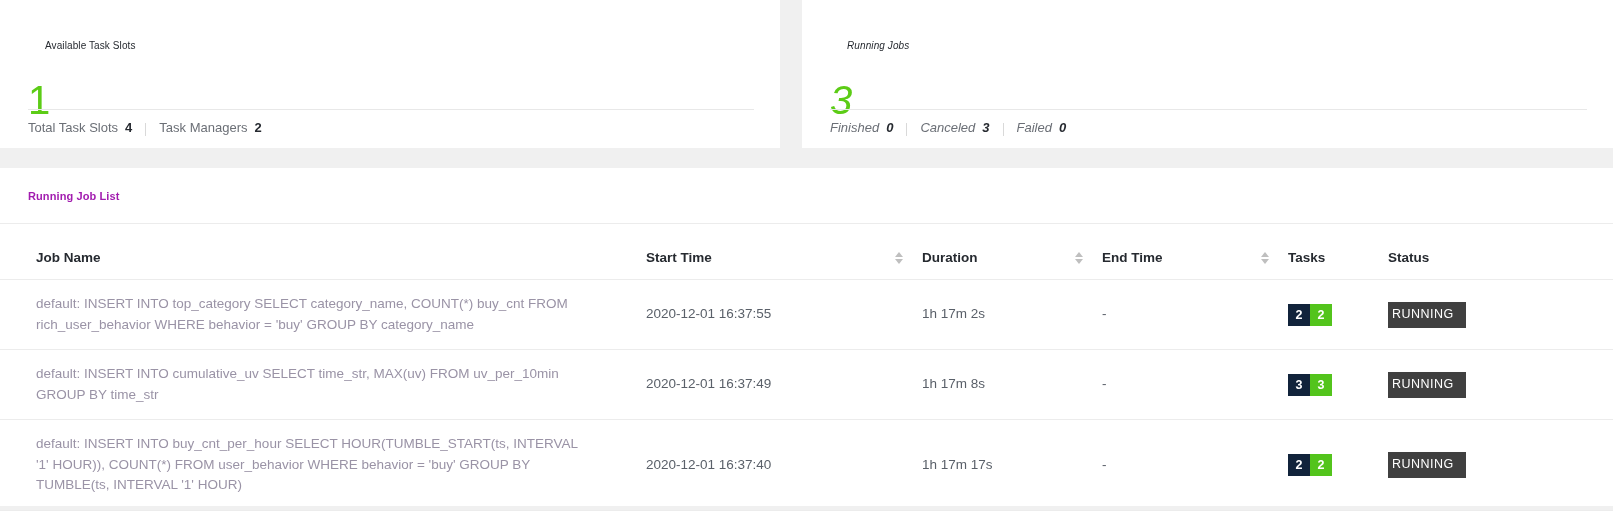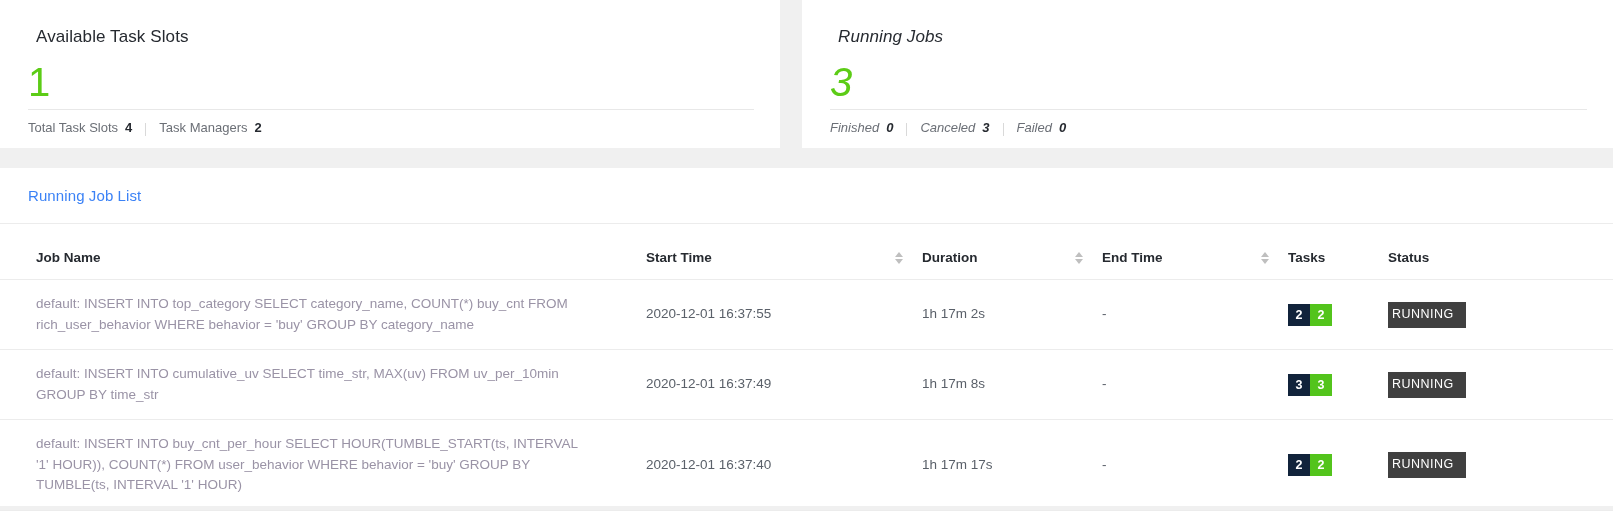--- a/index.html
+++ b/index.html
@@ -34,25 +34,25 @@
     background: #ffffff;
     height: 148px;
     box-sizing: border-box;
     padding: 18px 28px 0 28px;
     position: relative;
   }
   .metric-card.left { width: 780px; }
   .metric-card.right { width: 811px; font-style: italic; }
 
   .metric-title {
-    font-size: 17px;
+    font-size: 10px;
     color: #262a30;
     letter-spacing: 0.1px;
     line-height: 22px;
-    margin: 8px;
+    margin: 17px;
     font-weight: 400;
   }
   .metric-value {
     font-size: 40px;
     line-height: 52px;
     color: #5ccc16;
     font-weight: 400;
     margin: 6px 0 0 0;
     letter-spacing: 0px;
   }
@@ -104,23 +104,23 @@
   }
   .panel-head {
     height: 56px;
     box-sizing: border-box;
     padding: 0 28px;
     display: flex;
     align-items: center;
     border-bottom: 1px solid #ececec;
   }
   .panel-title {
-    font-size: 15px;
-    color: #3b82f6;
-    font-weight: 400;
+    font-size: 11px;
+    color: #a21caf;
+    font-weight: 700;
     letter-spacing: 0.1px;
   }
 
   table.job-table {
     width: 1613px;
     border-collapse: collapse;
     table-layout: fixed;
   }
   table.job-table th {
     font-size: 13.5px;

